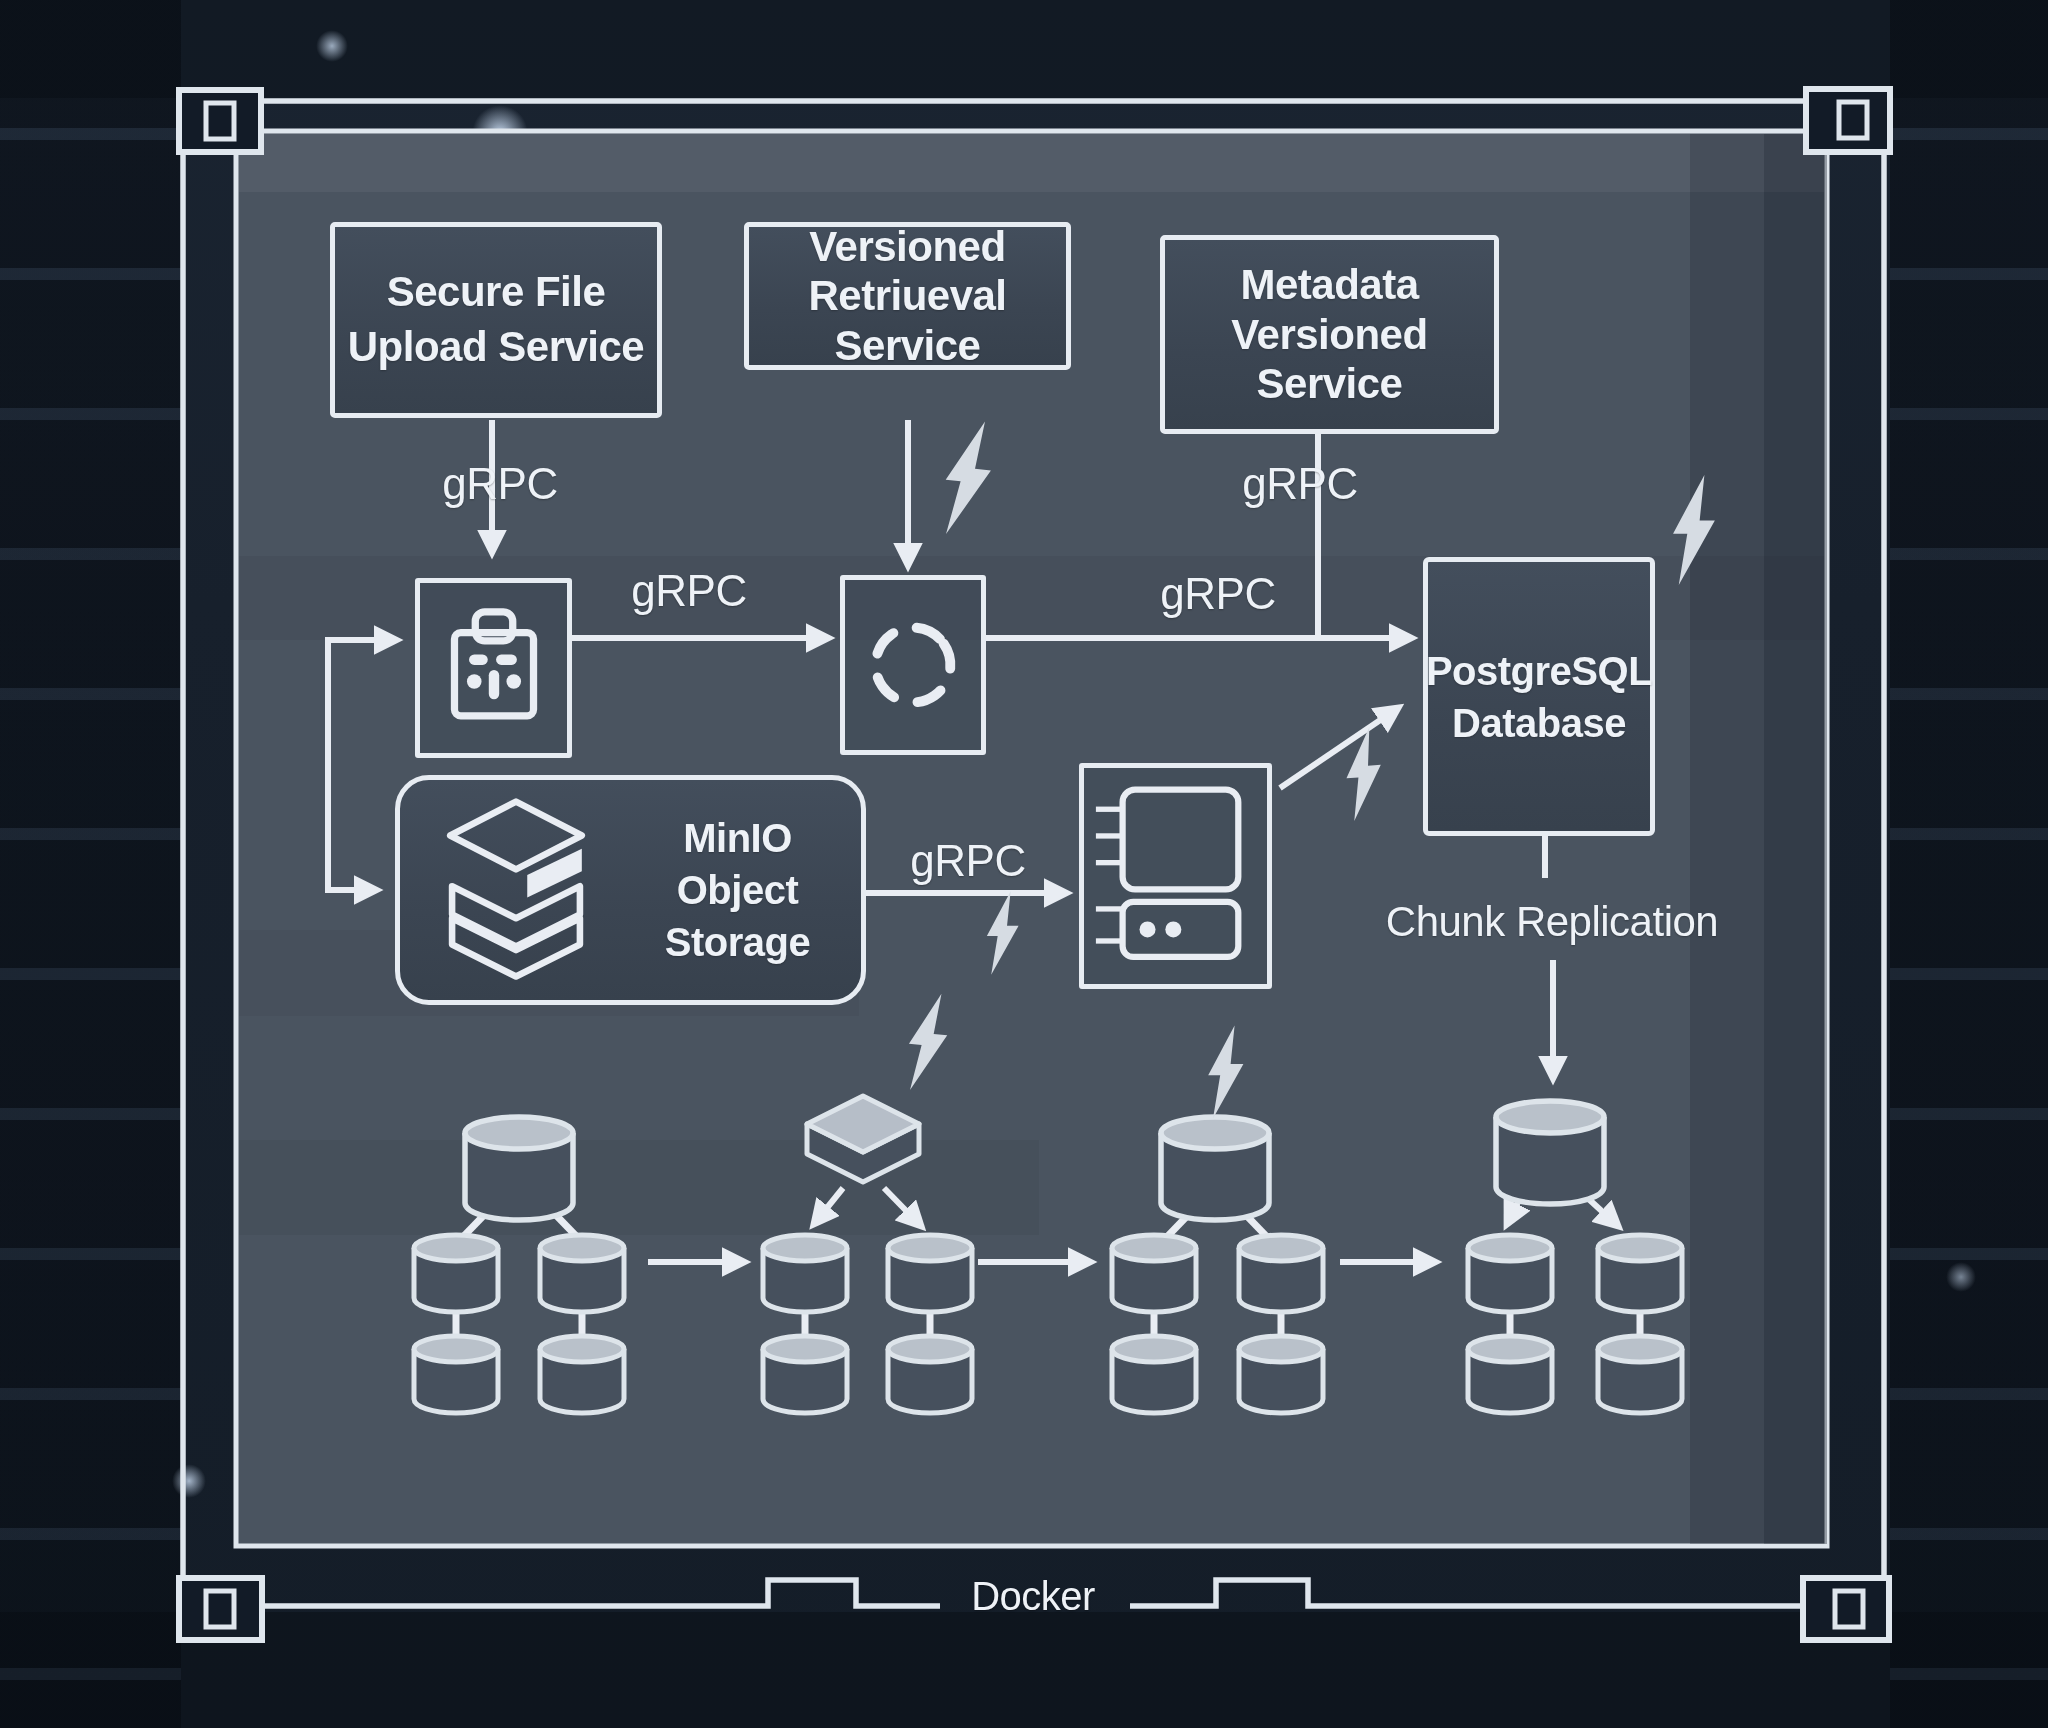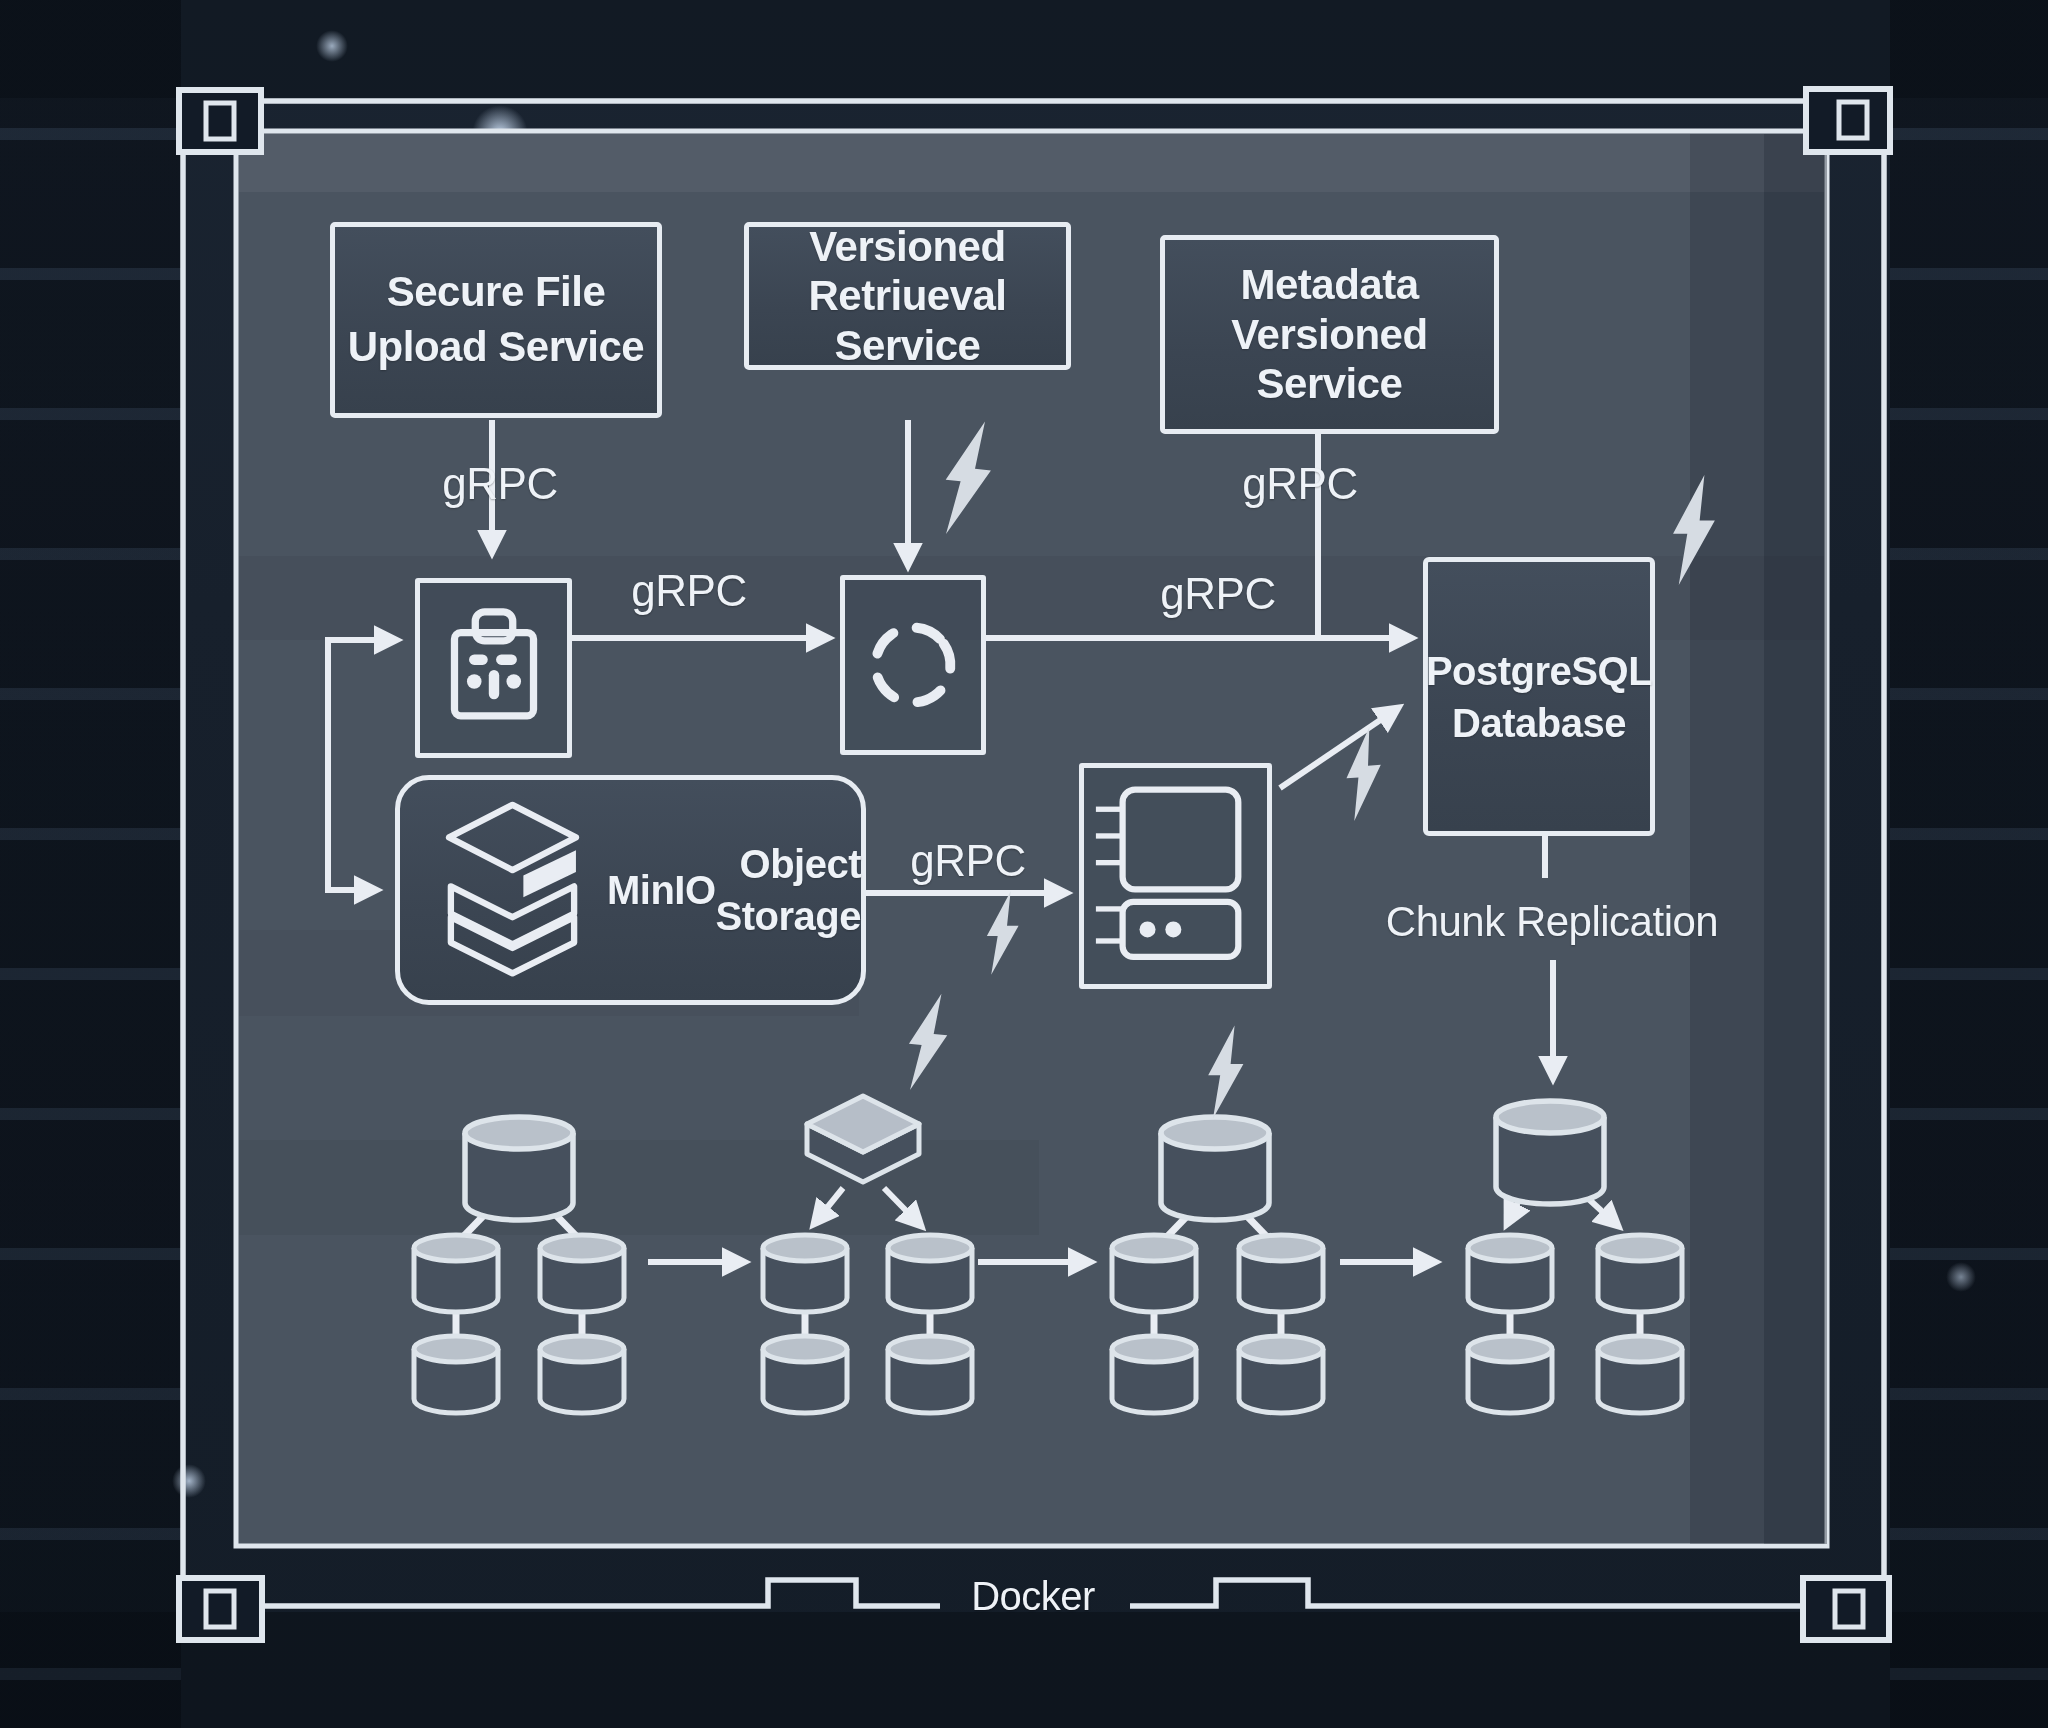--- a/index.html
+++ b/index.html
@@ -191,21 +191,21 @@
     <span>Database</span>
   </div>
 
   <div class="node" style="left:395px;top:775px;width:471px;height:230px;border-radius:34px;flex-direction:row;gap:22px;font-size:40px;justify-content:flex-start;padding-left:40px;">
     <svg width="152" height="188" viewBox="0 0 160 200">
       <polygon points="80,6 150,42 80,78 10,42" fill="none" stroke="#e9edf3" stroke-width="7" stroke-linejoin="round"></polygon>
       <polygon points="92,84 150,56 150,80 92,108" fill="#e9edf3"></polygon>
       <polygon points="12,96 80,130 148,96 148,126 80,160 12,126" fill="none" stroke="#e9edf3" stroke-width="7" stroke-linejoin="round"></polygon>
       <polygon points="12,130 80,164 148,130 148,158 80,192 12,158" fill="none" stroke="#e9edf3" stroke-width="7" stroke-linejoin="round"></polygon>
     </svg>
-    <div style="display:flex;flex-direction:row;align-items:center;flex:1;text-align:right;">
+    <div style="display:flex;flex-direction:column;align-items:center;flex:1;">
       <span>MinIO</span>
       <span>Object Storage</span>
     </div>
   </div>
 
   <div class="iconbox" style="left:415px;top:578px;width:157px;height:180px;">
     <svg width="104" height="126" viewBox="0 0 100 120">
       <rect x="32" y="6" width="36" height="28" rx="9" fill="none" stroke="#e9edf3" stroke-width="7"></rect>
       <rect x="12" y="26" width="76" height="80" rx="6" fill="none" stroke="#e9edf3" stroke-width="7"></rect>
       <rect x="26" y="47" width="18" height="10" rx="5" fill="#e9edf3"></rect>

